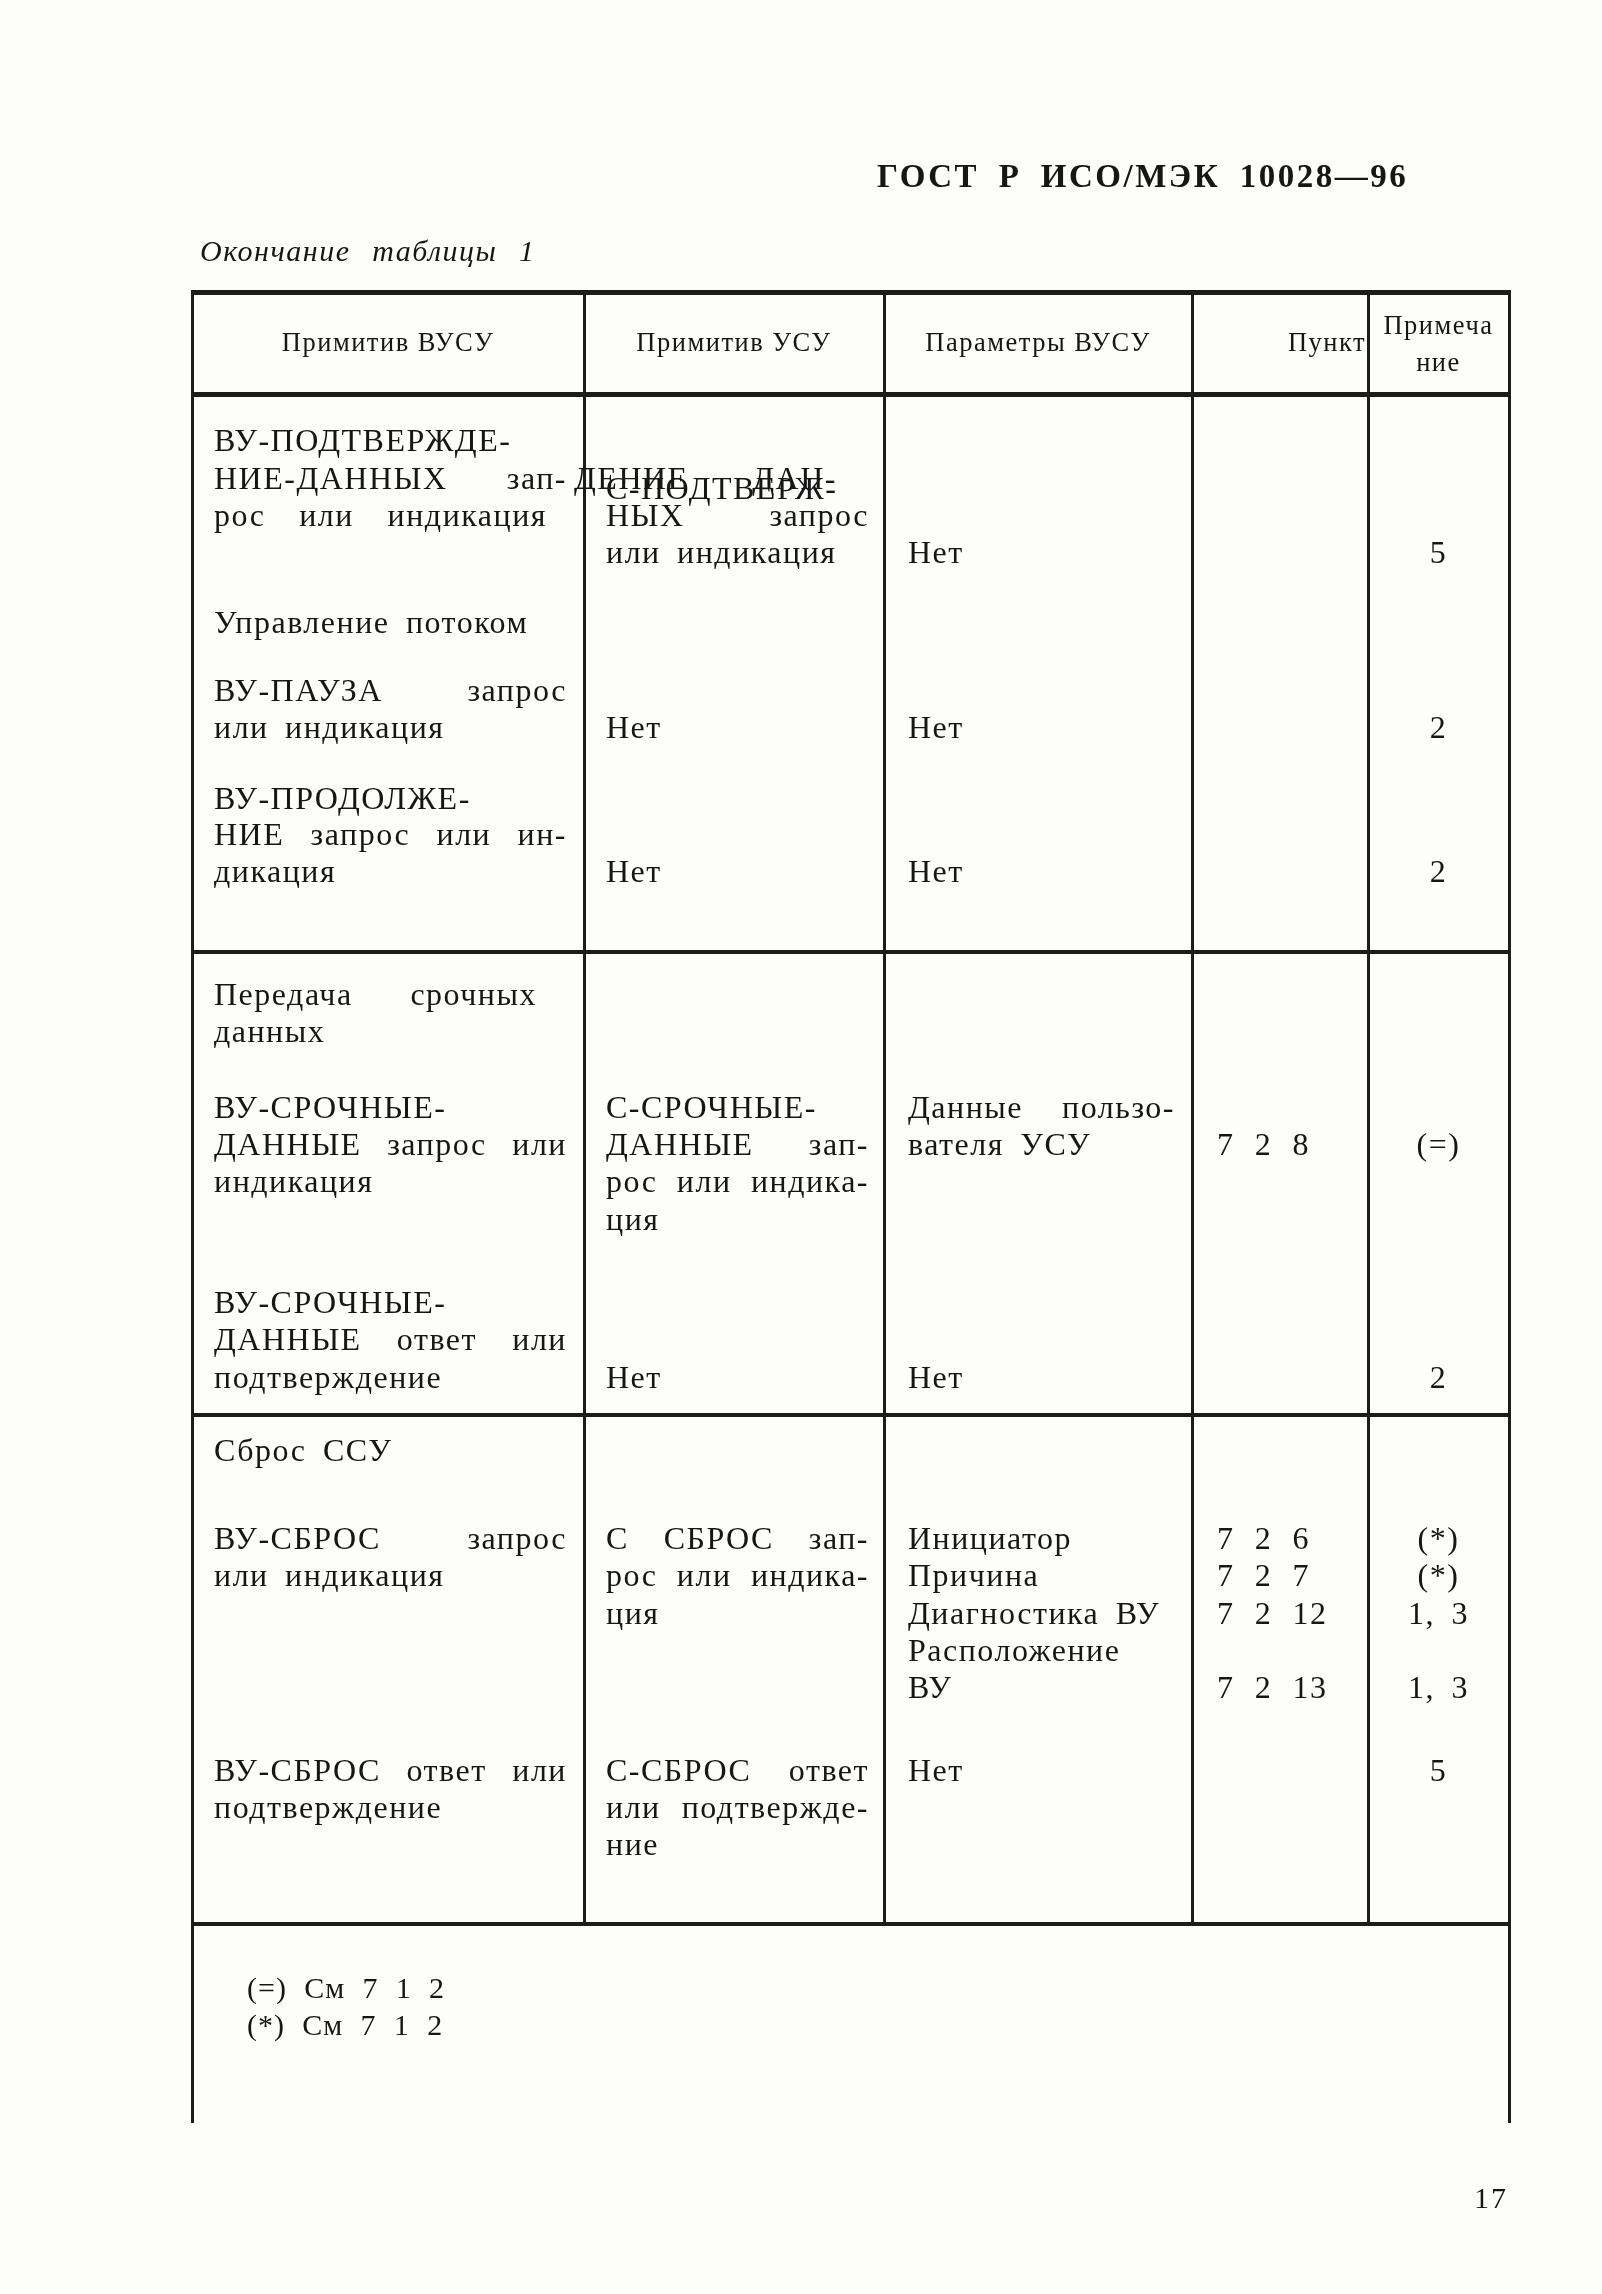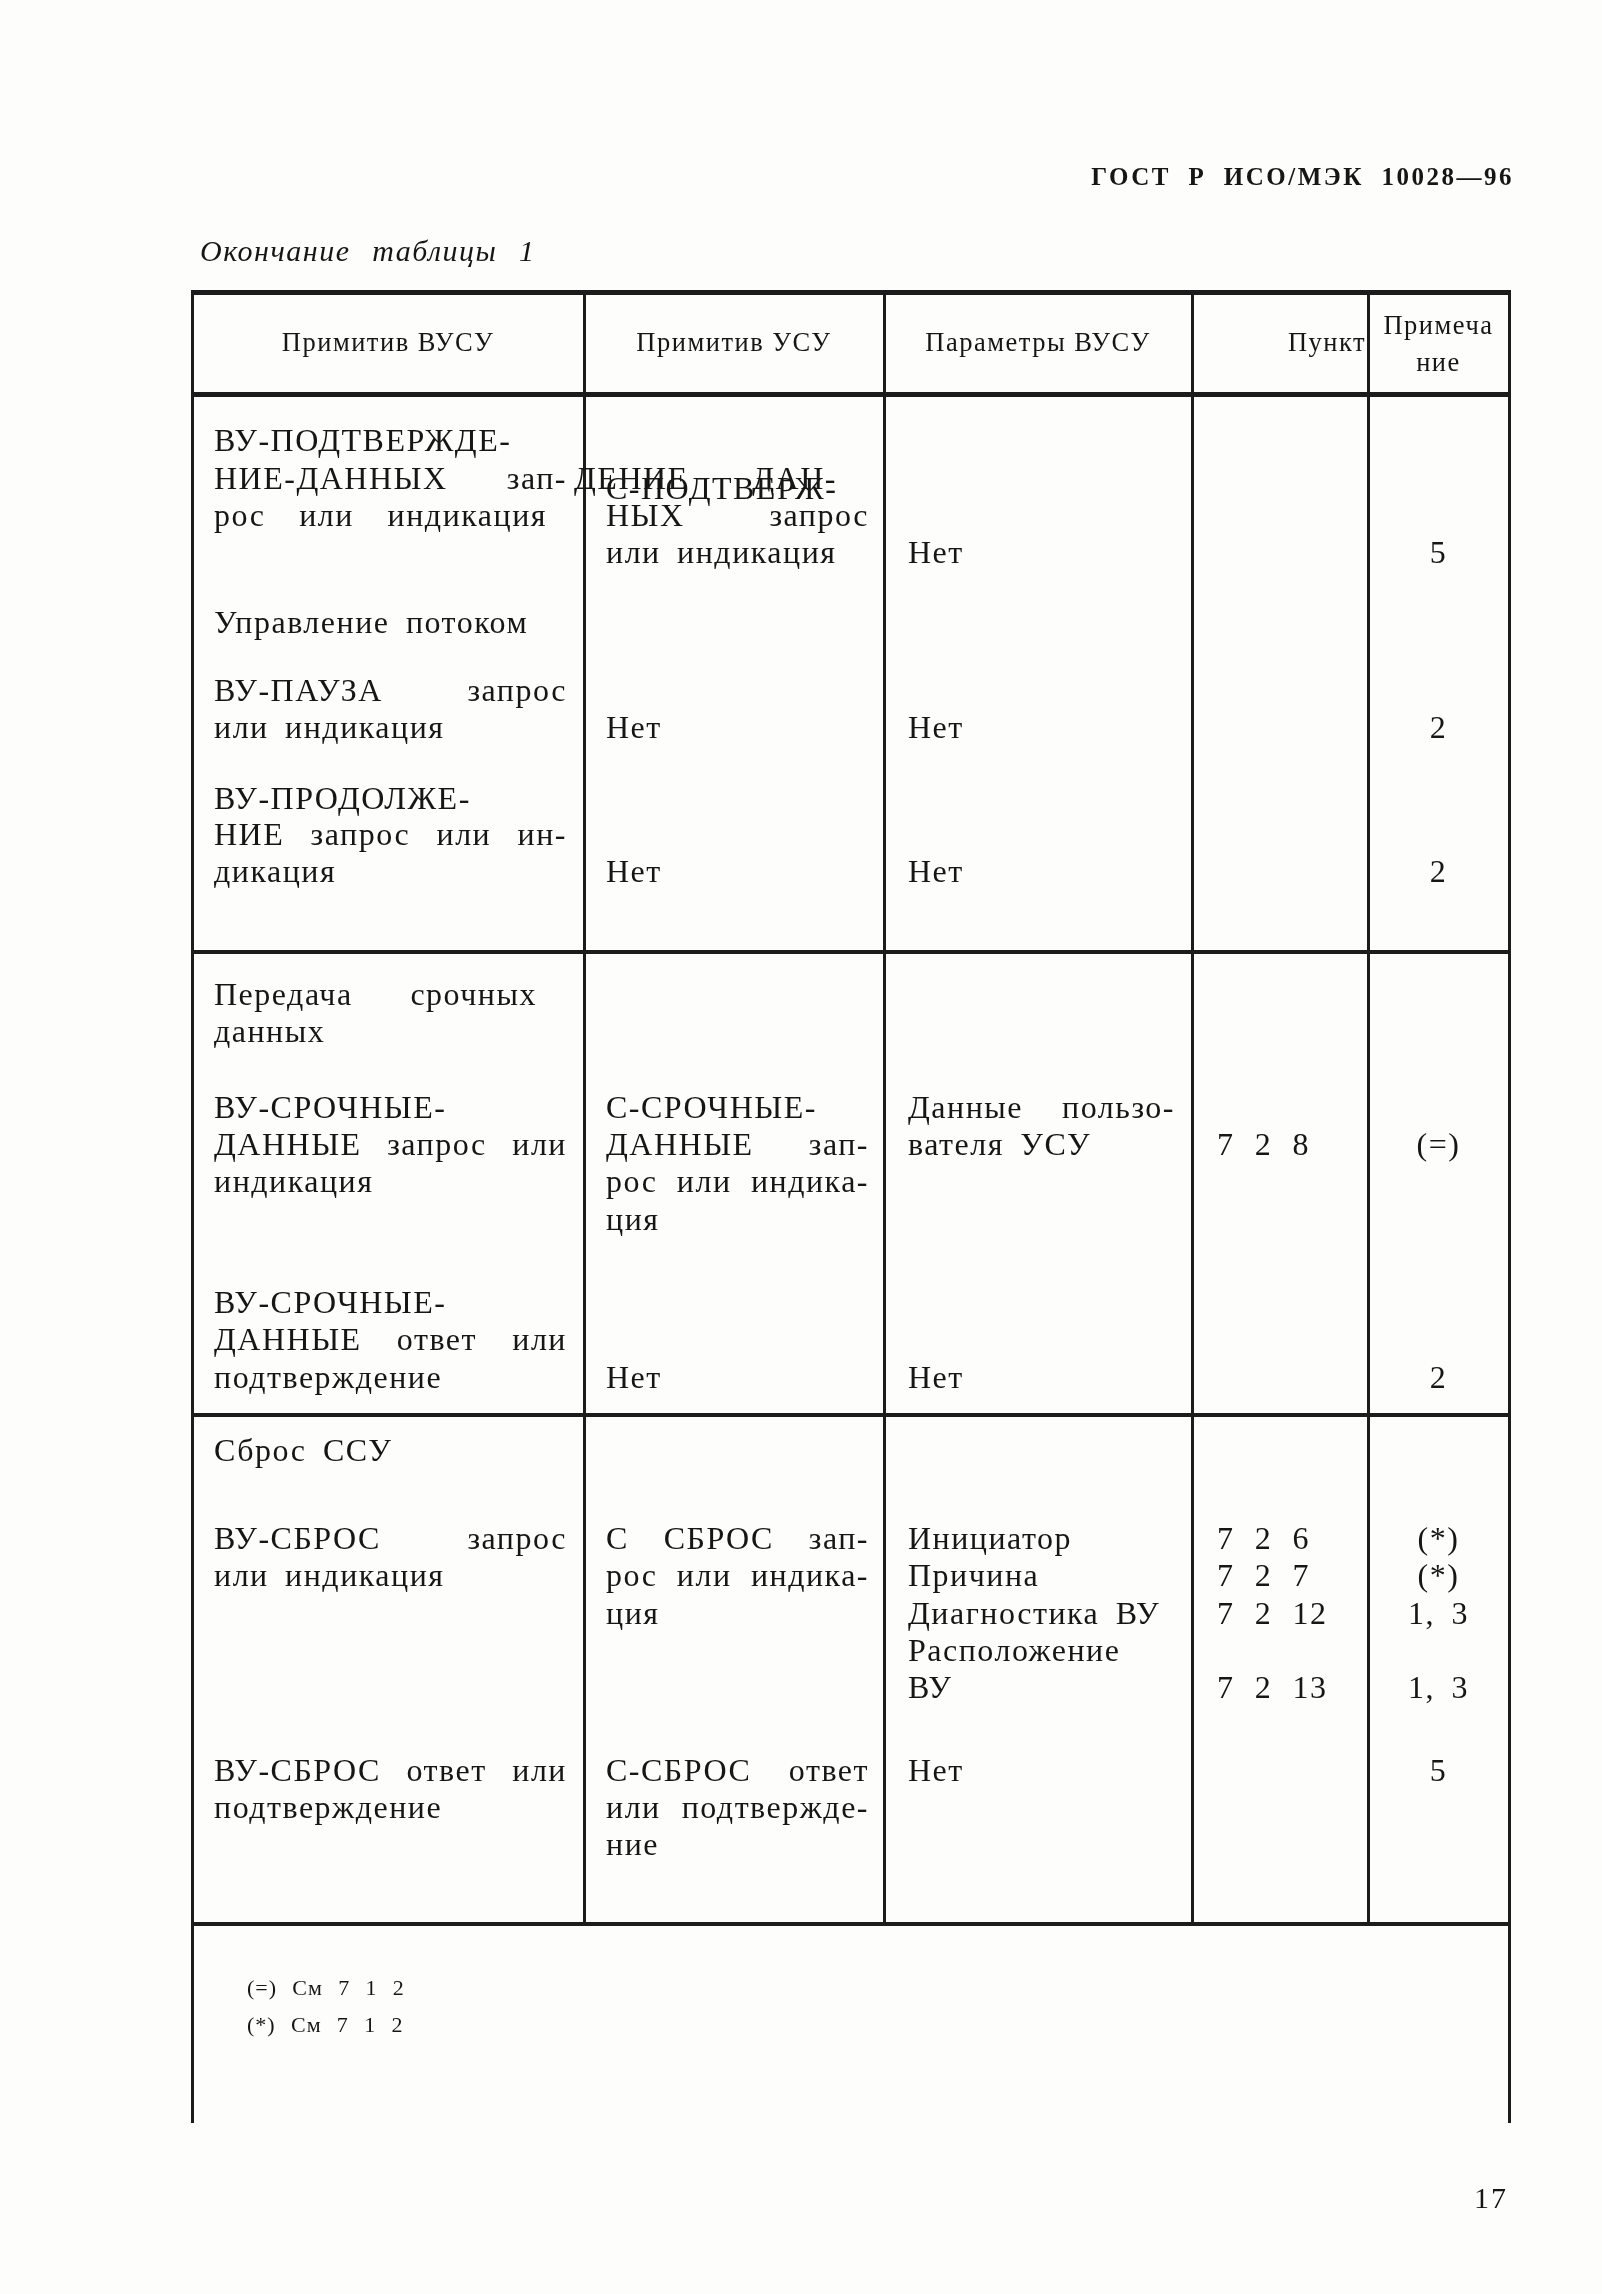--- a/index.html
+++ b/index.html
@@ -27,35 +27,35 @@
   }
   .ctr{text-align:center;white-space:nowrap;}
   .hd{
     position:absolute;
     font-size:26.5px;line-height:37px;
     letter-spacing:1.5px;
     text-align:center;white-space:nowrap;
   }
   .gost{
     position:absolute;
-    font-size:25px;line-height:39px;
+    font-size:33px;line-height:39px;
     font-weight:bold;
     letter-spacing:2.5px;word-spacing:8.8px;
-    text-align:right;white-space:nowrap;
+    white-space:nowrap;
   }
   .caption{
     position:absolute;
     font-style:italic;
     font-size:30px;line-height:39px;
     letter-spacing:1.5px;word-spacing:12.7px;
     white-space:nowrap;
   }
   .foot{
     position:absolute;
-    font-size:22px;line-height:39px;
+    font-size:30px;line-height:39px;
     letter-spacing:1px;word-spacing:8.8px;
     white-space:nowrap;
   }
   .pnum{
     position:absolute;
     font-size:30px;line-height:39px;
     letter-spacing:2px;
     text-align:right;white-space:nowrap;
   }
   

